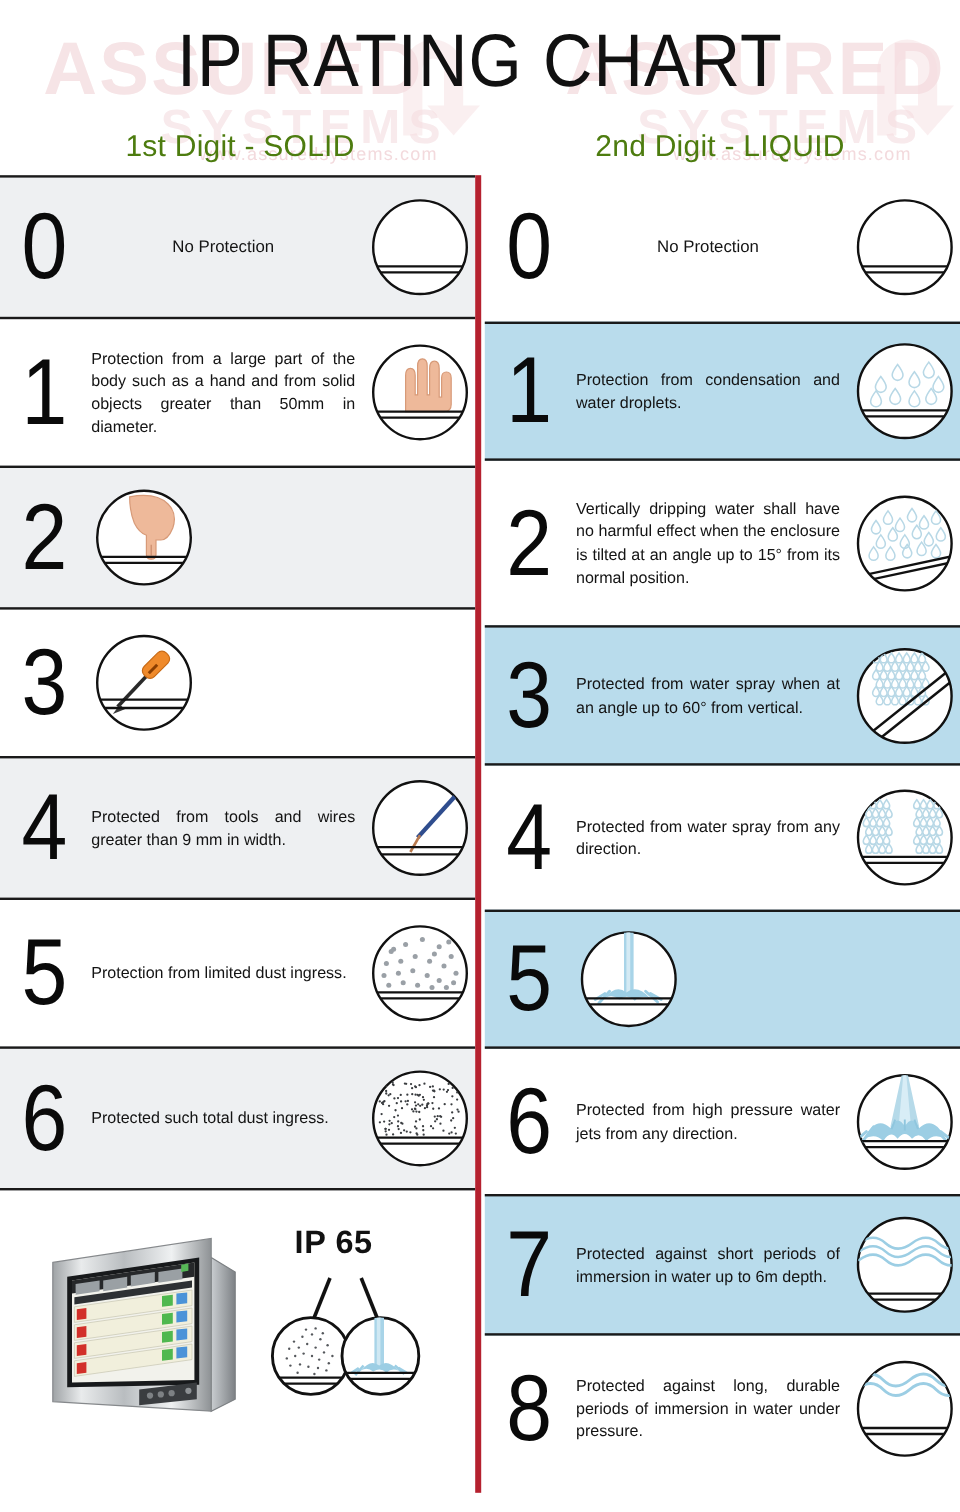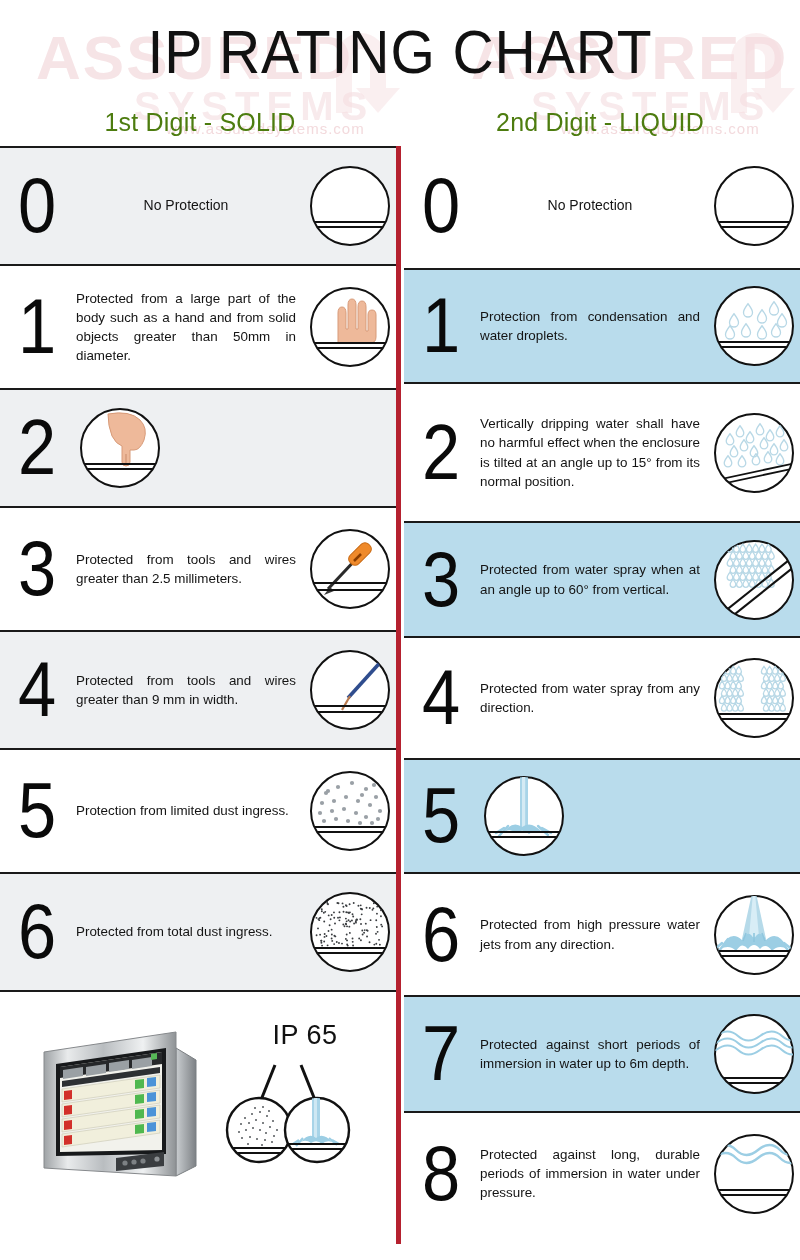--- a/index.html
+++ b/index.html
@@ -136,23 +136,23 @@
   }
   .device {
     position: absolute; left: 38px; top: 24px;
     width: 172px; height: 152px;
   }
   .ip65-block {
     position: absolute; left: 205px; top: 18px;
     width: 170px; height: 150px;
   }
   .ip65-label {
-    position: absolute; left: 30px; top: 0;
+    position: absolute; left: 3px; top: 0;
     width: 140px; text-align: center;
-    font-size: 27px; color: #111; letter-spacing: .5px;
+    font-size: 27px; color: #111; letter-spacing: .5px; font-weight: bold;
   }
 </style>
 </head>
 <body>
 
 <div id="page">
 
   <div class="watermark">
     <div class="wm-word wm-assured">ASSURED</div>
     <div class="wm-word wm-assured2">ASSURED</div>
@@ -189,21 +189,21 @@
               <circle cx="42" cy="42" r="39" fill="#ffffff" stroke="#111" stroke-width="2"></circle>
               <g clip-path="url(#solid-clip-0)">
                 <line x1="0" y1="58" x2="84" y2="58" stroke="#111" stroke-width="1.9"></line>
                 <line x1="0" y1="63" x2="84" y2="63" stroke="#111" stroke-width="1.9"></line>
               </g>
             </svg>
           </div>
         </div>
         <div class="row shade-plain" style="height: 118px; margin-bottom: 2px;">
           <div class="digit">1</div>
-          <div class="desc">Protected from a large part of the body such as a hand and from solid objects greater than 50mm in diameter.</div>
+          <div class="desc">Protection from a large part of the body such as a hand and from solid objects greater than 50mm in diameter.</div>
           <div class="icon-wrap">
             <svg width="84" height="84" viewBox="0 0 84 84">
               <defs>
                 <clipPath id="solid-clip-1">
                   <circle cx="42" cy="42" r="39"></circle>
                 </clipPath>
               </defs>
               <circle cx="42" cy="42" r="39" fill="#ffffff" stroke="#111" stroke-width="2"></circle>
               <g clip-path="url(#solid-clip-1)">
                 <g fill="#eeb99a" stroke="#d79a78" stroke-width="1">
@@ -231,21 +231,20 @@
                 </g>
                 <path d="M48 48 L48 57" stroke="#c98b6b" stroke-width="1" fill="none"></path>
                 <line x1="0" y1="58" x2="84" y2="58" stroke="#111" stroke-width="1.9"></line>
                 <line x1="0" y1="63" x2="84" y2="63" stroke="#111" stroke-width="1.9"></line>
               </g>
             </svg>
           </div>
         </div>
         <div class="row shade-plain" style="height: 118px; margin-bottom: 2px;">
           <div class="digit">3</div>
-          <div class="desc">Protected from tools and wires greater than 2.5 millimeters.</div>
           <div class="icon-wrap">
             <svg width="84" height="84" viewBox="0 0 84 84">
               <defs>
                 <clipPath id="solid-clip-3">
                   <circle cx="42" cy="42" r="39"></circle>
                 </clipPath>
               </defs>
               <circle cx="42" cy="42" r="39" fill="#fff" stroke="#111" stroke-width="2"></circle>
               <g clip-path="url(#solid-clip-3)">
                 <line x1="20" y1="62" x2="50" y2="30" stroke="#2a2a2a" stroke-width="3"></line>
@@ -316,21 +315,21 @@
                 <circle cx="54" cy="26" r="2.1" fill="#9aa0a6"></circle>
                 <circle cx="66" cy="16" r="2.1" fill="#9aa0a6"></circle>
                 <line x1="0" y1="58" x2="84" y2="58" stroke="#111" stroke-width="1.9"></line>
                 <line x1="0" y1="63" x2="84" y2="63" stroke="#111" stroke-width="1.9"></line>
               </g>
             </svg>
           </div>
         </div>
         <div class="row shade-gray" style="height: 120px; margin-bottom: 2px;">
           <div class="digit">6</div>
-          <div class="desc">Protected from total dust ingress.</div>
+          <div class="desc">Protected such total dust ingress.</div>
           <div class="icon-wrap">
             <svg width="84" height="84" viewBox="0 0 84 84">
               <defs>
                 <clipPath id="solid-clip-6">
                   <circle cx="42" cy="42" r="39"></circle>
                 </clipPath>
               </defs>
               <circle cx="42" cy="42" r="39" fill="#ffffff" stroke="#111" stroke-width="2"></circle>
               <g clip-path="url(#solid-clip-6)">
                 <circle cx="41.34821673525377" cy="36.67474279835391" r="0.95" fill="#3a3d40"></circle>

